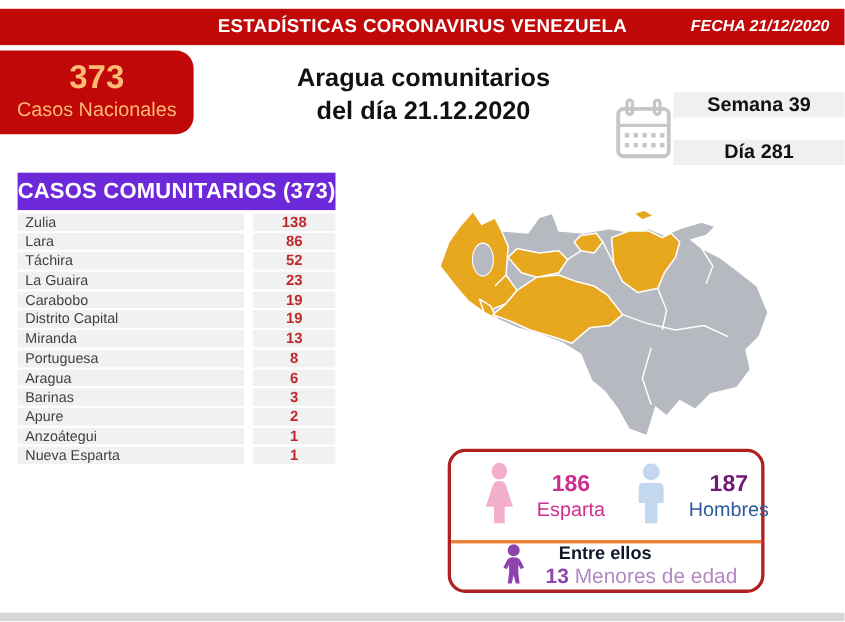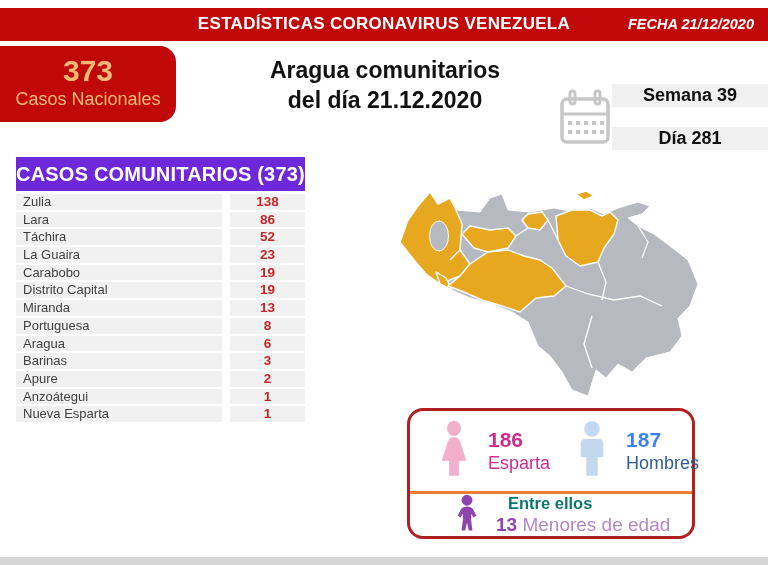--- a/index.html
+++ b/index.html
@@ -71,28 +71,28 @@
   }
   .demo-divider {
     position:absolute; top:80px; left:0; right:0; height:3px; background:#ed7d31;
   }
   .demo-bottom {
     position:absolute; top:83px; left:0; right:0; bottom:0;
     display:flex; align-items:center;
   }
   .w-icon { margin-left:24px; }
   .m-icon { margin-left:22px; }
-  .stat-block { margin-left:14px; }
+  .stat-block { margin-left:14px; text-align:center; }
   .stat-num-w { font-size:21px; font-weight:bold; color:#cf2d90; }
   .stat-lbl-w { font-size:18px; color:#cf2d90; margin-top:1px; }
-  .stat-num-m { font-size:21px; font-weight:bold; color:#3b82f6; }
+  .stat-num-m { font-size:21px; font-weight:bold; color:#701a75; }
   .stat-lbl-m { font-size:18px; color:#2e5b9b; margin-top:1px; }
   .c-icon { margin-left:44px; }
   .minors-block { margin-left:16px; }
-  .minors-intro { font-size:16.5px; font-weight:bold; color:#0f766e; margin-left:12px; }
+  .minors-intro { font-size:16.5px; font-weight:bold; color:#0f172a; margin-left:12px; }
   .minors-line { font-size:19px; margin-top:1px; }
   .minors-count { font-weight:bold; color:#8e44ad; }
   .minors-label { color:#b388c4; }
   
   .bottom-strip { position:absolute; left:0; bottom:0; width:768px; height:8px; background:#d6d6d6; }
 </style>
 </head>
 <body>
 
 <div class="page">

